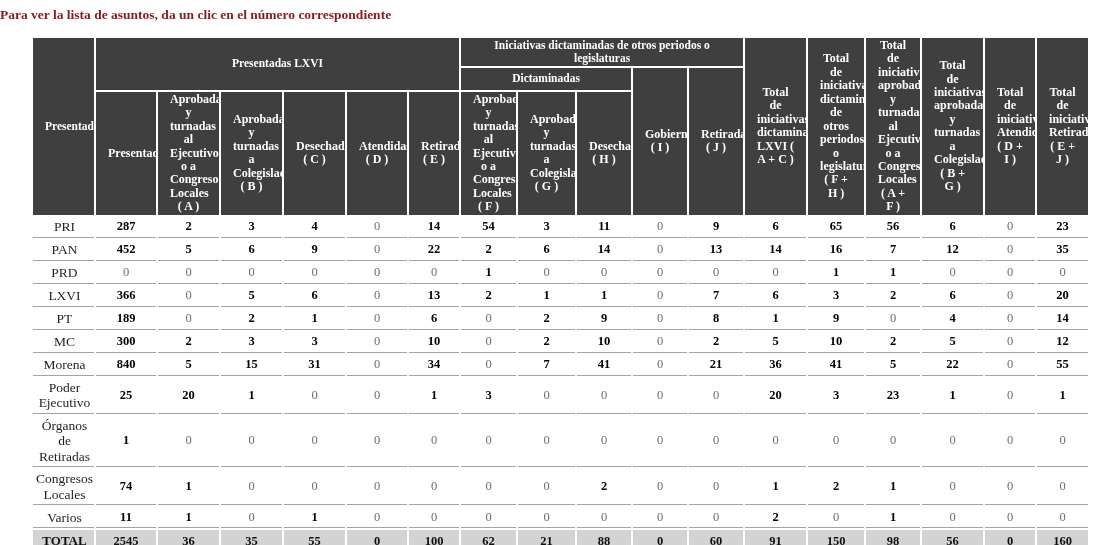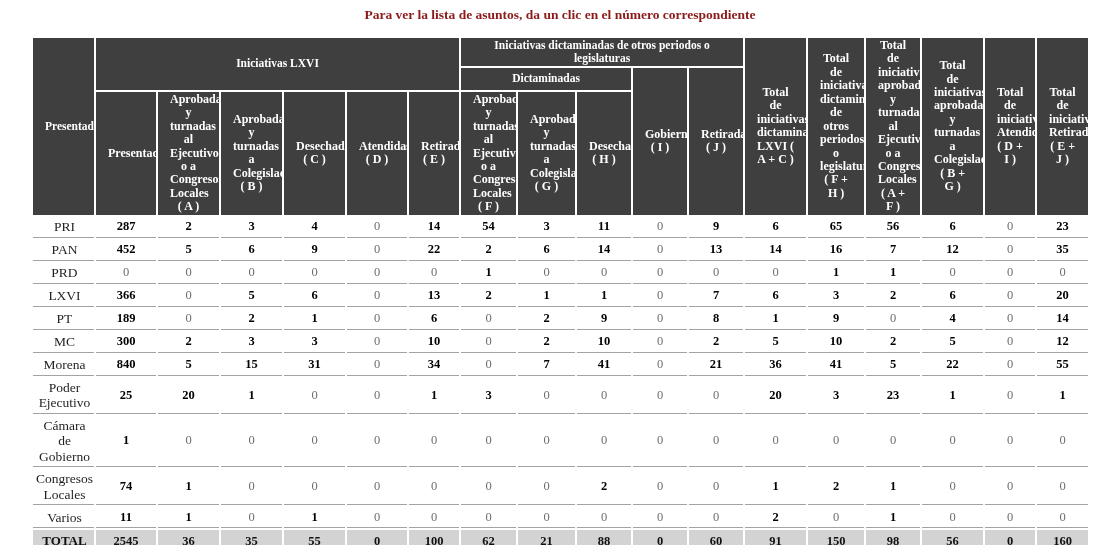--- a/index.html
+++ b/index.html
@@ -4,21 +4,21 @@
 <style>
   :root{
     --header-bg:#3f3f3f; --header-text:#ffffff; --total-bg:#d3d3d3;
     --subtitle:#8b1a1a; --zero:#6e6e6e; --rowline:#a3a3a3; --num:#000000; --label:#1f1f1f;
   }
   *{box-sizing:border-box;margin:0;padding:0;}
   html,body{background:#ffffff;}
   body{width:1120px;height:545px;overflow:hidden;font-family:"Liberation Serif","DejaVu Serif",serif;}
   .titles{text-align:center;margin-top:7px;}
   .title-line{font-size:13.5px;font-weight:bold;color:#000;line-height:1.18;}
-  .subtitle{text-align:center;font-size:13.5px;font-weight:bold;color:var(--subtitle);margin-top:7px;}
+  .subtitle{text-align:left;font-size:13.5px;font-weight:bold;color:var(--subtitle);margin-top:7px;}
   table{border-collapse:separate;border-spacing:2px;table-layout:fixed;width:1059px;margin:13px 0 0 31px;}
   th{background:var(--header-bg);color:var(--header-text);font-weight:bold;text-align:center;
      vertical-align:middle;padding:1px 12px;line-height:1.12;overflow:hidden;}
   th.group{font-size:11.5px;}
   th.corner{font-size:11.5px;}
   th.tall{font-size:12px;}
   thead tr.r1{height:16px;}
   thead tr.r2{height:22px;}
   thead tr.r3{height:90px;}
   td{font-size:12.5px;text-align:center;vertical-align:middle;border-bottom:1px solid var(--rowline);
@@ -53,21 +53,21 @@
       <col style="width: 61px;">
       <col style="width: 56px;">
       <col style="width: 54px;">
       <col style="width: 61px;">
       <col style="width: 50px;">
       <col style="width: 51px;">
     </colgroup>
   <thead id="thead">
       <tr class="r1">
         <th class="corner" rowspan="3">Presentadores</th>
-        <th class="group" rowspan="2" colspan="6">Iniciativas LXVI</th>
+        <th class="group" rowspan="2" colspan="6">Presentadas LXVI</th>
         <th class="group" colspan="5">Iniciativas dictaminadas de otros periodos o legislaturas</th>
         <th class="tall" rowspan="3">Total de iniciativas dictaminadas LXVI ( A + C )</th>
         <th class="tall" rowspan="3">Total de iniciativas dictaminadas de otros periodos o legislaturas ( F + H )</th>
         <th class="tall" rowspan="3">Total de iniciativas aprobadas y turnadas al Ejecutivo o a Congresos Locales ( A + F )</th>
         <th class="tall" rowspan="3">Total de iniciativas aprobadas y turnadas a Colegisladora ( B + G )</th>
         <th class="tall" rowspan="3">Total de iniciativas Atendidas ( D + I )</th>
         <th class="tall" rowspan="3">Total de iniciativas Retiradas ( E + J )</th>
       </tr>
       <tr class="r2">
         <th class="group" colspan="3">Dictaminadas</th>
@@ -241,21 +241,21 @@
         <td class="zero">0</td>
         <td class="zero">0</td>
         <td class="num">20</td>
         <td class="num">3</td>
         <td class="num">23</td>
         <td class="num">1</td>
         <td class="zero">0</td>
         <td class="num">1</td>
       </tr>
       <tr>
-        <td class="label">Cámara de Gobierno</td>
+        <td class="label">Órganos de Retiradas</td>
         <td class="num">1</td>
         <td class="zero">0</td>
         <td class="zero">0</td>
         <td class="zero">0</td>
         <td class="zero">0</td>
         <td class="zero">0</td>
         <td class="zero">0</td>
         <td class="zero">0</td>
         <td class="zero">0</td>
         <td class="zero">0</td>

